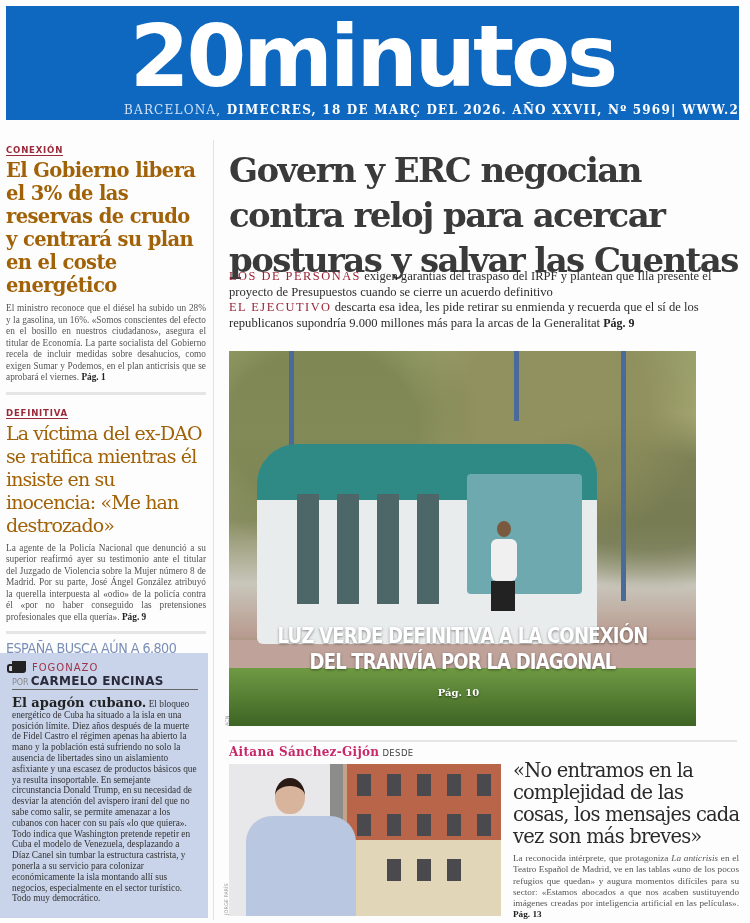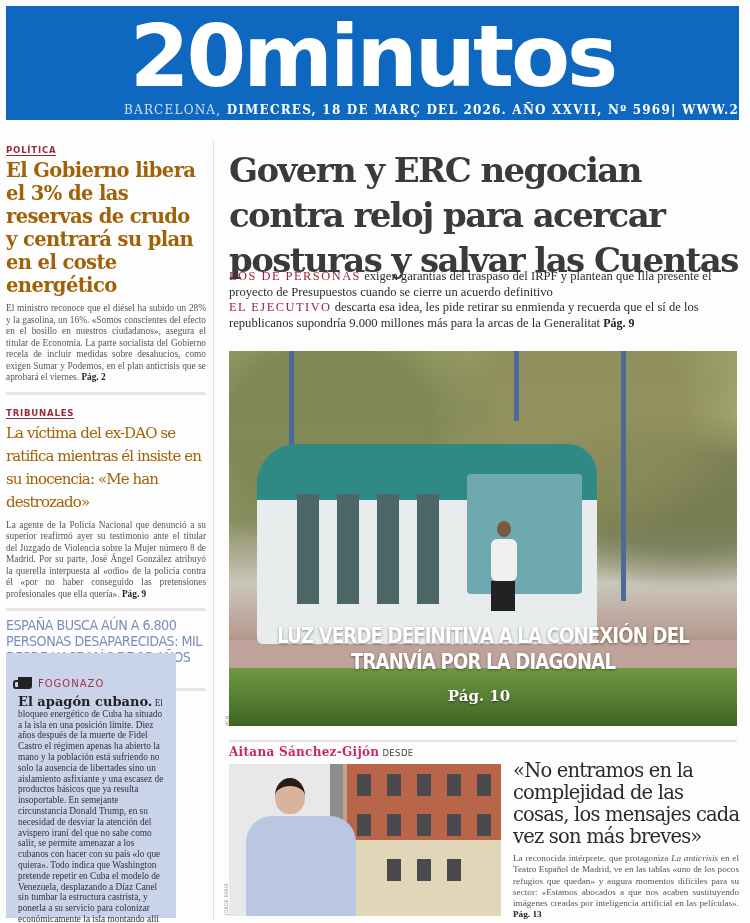--- a/index.html
+++ b/index.html
@@ -18,58 +18,58 @@
   .kicker { font-family: "DejaVu Sans Condensed", "DejaVu Sans", sans-serif; font-weight: bold; font-size: 9.5px;
             color: #9a2a3a; letter-spacing: 0.8px; border-bottom: 1px solid #9a2a3a; display: inline-block; line-height: 11px; }
   .lhead { font-family: "DejaVu Serif", serif; font-size: 19.5px; line-height: 23px; color: #a16207; margin-top: 2px; letter-spacing: -0.6px; }
   .lhead.bold { font-weight: bold; }
   .body-s { font-family: "Liberation Serif", serif; font-size: 9.3px; line-height: 11.5px; color: #555; margin-top: 6px; text-align: justify; }
   .pag { font-weight: bold; color: #222; }
   .hr { height: 3px; background: #e5e5e5; margin: 8px 0 6px 0; }
 
   .blue-head { font-family: "DejaVu Sans", sans-serif; font-size: 14.5px; line-height: 16px; color: #7a8fb8; letter-spacing: -0.6px; transform: scaleX(0.88); transform-origin: left; width: 230px; }
 
-  .fog { position: absolute; left: 6px; top: 653px; width: 170px; height: 265px; background: #c9d4ea; padding: 24px 10px 0 12px; }
+  .fog { position: absolute; left: 0; top: 653px; width: 208px; height: 265px; background: #c9d4ea; padding: 8px 10px 0 12px; }
   .fog-top { display: flex; align-items: center; gap: 6px; }
   .cup { width: 14px; height: 12px; background: #222; border-radius: 0 0 3px 3px; position: relative; }
   .cup:after { content: ""; position: absolute; left: -5px; top: 3px; width: 5px; height: 5px; border: 2px solid #222; border-right: none; border-radius: 3px 0 0 3px; }
   .fog-label { font-family: "DejaVu Sans", sans-serif; font-size: 10px; color: #a0334a; letter-spacing: 1px; }
   .fog-author { font-family: "DejaVu Sans", sans-serif; font-size: 12px; font-weight: bold; color: #2a2a3a; letter-spacing: 0.3px; border-bottom: 1px solid #666; padding-bottom: 1px; margin-top: 1px; }
   .fog-author span { font-weight: normal; font-size: 8px; color: #888; letter-spacing: 0; margin-right: 2px; }
   .fog-text { font-family: "Liberation Serif", serif; font-size: 9.3px; line-height: 10.8px; color: #333; margin-top: 8px; }
   .fog-text b { font-family: "DejaVu Serif", serif; font-size: 13px; color: #222; }
 
   .main-head { position: absolute; left: 229px; top: 136px; width: 515px; font-family: "DejaVu Serif", serif; font-weight: bold;
                font-size: 34px; line-height: 45px; color: #3a3a3a; letter-spacing: -1.6px; margin-top: 12px; }
   .subdeck { position: absolute; left: 229px; top: 269px; width: 515px; font-family: "Liberation Serif", serif; font-size: 12.6px; line-height: 15.5px; color: #2d2d2d; }
   .subdeck .k { color: #9b2335; letter-spacing: 1.5px; font-size: 12.4px; }
   .subdeck .pag { font-size: 12px; }
 
-  .photo { position: absolute; left: 229px; top: 351px; width: 508px; height: 375px; overflow: hidden;
+  .photo { position: absolute; left: 229px; top: 351px; width: 467px; height: 375px; overflow: hidden;
            background: linear-gradient(180deg, #9aa06a 0%, #a7a873 22%, #8a8f62 45%, #c9c6bb 62%, #b99b90 76%, #5f8a3a 84%, #3f6a2a 100%); }
   .trees { position: absolute; inset: 0; background:
       radial-gradient(ellipse at 20% 20%, rgba(120,130,80,.8) 0 18%, transparent 30%),
       radial-gradient(ellipse at 70% 15%, rgba(140,140,90,.8) 0 20%, transparent 32%),
       radial-gradient(ellipse at 90% 40%, rgba(110,115,75,.7) 0 15%, transparent 28%); }
   .pole { position: absolute; background: #4a6a9a; width: 5px; }
   .tram { position: absolute; left: 28px; top: 73px; width: 340px; height: 220px; }
   .tram-body { position: absolute; left: 0; top: 20px; width: 340px; height: 200px; background: linear-gradient(180deg,#2f8a86 0 28%, #e9ecec 28% 100%); border-radius: 40px 30px 6px 6px; }
   .tram-win { position: absolute; left: 210px; top: 50px; width: 115px; height: 120px; background: #6fa9b0; border-radius: 4px; }
   .tram-win2 { position: absolute; top: 70px; width: 22px; height: 110px; background: #4d6668; }
   .person { position: absolute; left: 262px; top: 170px; width: 30px; height: 110px; }
   .person .head { width: 14px; height: 16px; border-radius: 50%; background: #7a5a3e; margin-left: 6px; }
   .person .torso { width: 26px; height: 42px; background: #f0f0f0; margin-top: 2px; border-radius: 6px; }
   .person .legs { width: 24px; height: 30px; background: #222; margin-top: 0; }
   .grass { position: absolute; left: 0; bottom: 0; width: 100%; height: 58px; background: linear-gradient(180deg,#6f9a43,#3d6424); }
   .redlane { position: absolute; left: 0; bottom: 58px; width: 100%; height: 28px; background: #bfa39a; }
 
   .photo-cap { position: absolute; left: 0; right: 0; top: 272px; text-align: center; color: #fff;
                font-family: "DejaVu Sans", sans-serif; font-weight: bold; font-size: 22px; line-height: 26px;
                letter-spacing: -1px; text-shadow: 0 1px 3px rgba(0,0,0,.45); transform: scaleX(0.82); }
-  .photo-pag { position: absolute; left: 0; right: 8px; top: 336px; text-align: center; color: #fff; font-family: "DejaVu Serif", serif; font-weight: bold; font-size: 15px; text-shadow: 0 1px 2px rgba(0,0,0,.5); }
+  .photo-pag { position: absolute; left: 0; right: 8px; top: 336px; text-align: center; color: #fff; font-family: "DejaVu Serif", serif; font-weight: bold; font-size: 10px; text-shadow: 0 1px 2px rgba(0,0,0,.5); }
 
   .hr2 { position: absolute; left: 229px; top: 740px; width: 508px; height: 2px; background: #e5e5e5; }
   .interview-name { position: absolute; left: 229px; top: 745px; font-family: "DejaVu Serif", serif; font-weight: bold; font-size: 12px; color: #c8286a; letter-spacing: 0.3px; }
   .interview-name span { font-family: "DejaVu Sans", sans-serif; font-weight: normal; font-size: 8.5px; color: #444; letter-spacing: 0.4px; margin-left: 3px; }
   .int-photo { position: absolute; left: 229px; top: 764px; width: 272px; height: 152px; overflow: hidden;
                background: linear-gradient(90deg, #e8e8ea 0 37%, #8c8d8a 37% 42%, #c4a28a 42% 100%); }
   .bldg { position: absolute; left: 118px; top: 0; width: 155px; height: 152px; background: linear-gradient(180deg,#b8654a 0 50%, #e1d6b8 50% 100%); }
   .bldg .w { position: absolute; width: 14px; height: 22px; background: #4a4a4e; }
   .woman { position: absolute; left: 12px; top: 14px; width: 90px; height: 140px; }
   .woman .hd { position: absolute; left: 34px; top: 0; width: 30px; height: 36px; border-radius: 50% 50% 45% 45%; background: #d9b49c; border-top: 8px solid #2a1a14; }
@@ -86,50 +86,53 @@
   <div class="logo">20minutos</div>
   <div class="dateline">
     <span>BARCELONA,</span><b> DIMECRES, 18 DE MARÇ DEL 2026. AÑO XXVII, Nº 5969</b><b>| WWW.20MINUTOS.ES</b>
   </div>
 </div>
 
 <div class="rule-v"></div>
 
 <div class="leftcol">
   <div>
-    <div class="kicker">POLÍTICA</div>
+    <div class="kicker">CONEXIÓN</div>
     <div class="lhead bold">El Gobierno libera el 3% de las reservas de crudo y centrará su plan en el coste energético</div>
     <div class="body-s">
       <span>El ministro reconoce que el diésel ha subido un 28% y la gasolina, un 16%. «Somos conscientes del efecto en el bosillo en nuestros ciudadanos», asegura el titular de Economía. La parte socialista del Gobierno recela de incluir medidas sobre desahucios, como exigen Sumar y Podemos, en el plan anticrisis que se aprobará el viernes.</span>
-      <span class="pag">Pág. 2</span>
+      <span class="pag">Pág. 1</span>
     </div>
   </div>
   <div class="hr"></div>
 
   <div>
-    <div class="kicker">TRIBUNALES</div>
-    <div class="lhead" style="font-size:15px;letter-spacing:-0.9px;">La víctima del ex-DAO se ratifica mientras él insiste en su inocencia: «Me han destrozado»</div>
+    <div class="kicker">DEFINITIVA</div>
+    <div class="lhead" style="font-size:19px;letter-spacing:-0.9px;">La víctima del ex-DAO se ratifica mientras él insiste en su inocencia: «Me han destrozado»</div>
     <div class="body-s">
       <span>La agente de la Policía Nacional que denunció a su superior reafirmó ayer su testimonio ante el titular del Juzgado de Violencia sobre la Mujer número 8 de Madrid. Por su parte, José Ángel González atribuyó la querella interpuesta al «odio» de la policía contra él «por no haber conseguido las pretensiones profesionales que ella quería».</span>
       <span class="pag">Pág. 9</span>
     </div>
   </div>
   <div class="hr"></div>
 
   <div>
     <div class="blue-head">ESPAÑA BUSCA AÚN A 6.800 PERSONAS DESAPARECIDAS: MIL DESDE HACE MÁS DE 15 AÑOS</div>
     <div class="body-s pag" style="margin-top:1px;font-size:8px;">Pág. 8</div>
   </div>
   <div class="hr" style="margin-top:10px;"></div>
 </div>
 
 <div class="fog">
   <div class="fog-top">
     <div class="cup"></div>
     <span class="fog-label">FOGONAZO</span>
+  </div>
+  <div class="fog-author">
+    <span>POR</span><b>CARMELO ENCINAS</b>
   </div>
   <div class="fog-text">
     <b>El apagón cubano.</b>
     <span>El bloqueo energético de Cuba ha situado a la isla en una posición límite. Diez años después de la muerte de Fidel Castro el régimen apenas ha abierto la mano y la población está sufriendo no solo la ausencia de libertades sino un aislamiento asfixiante y una escasez de productos básicos que ya resulta insoportable. En semejante circunstancia Donald Trump, en su necesidad de desviar la atención del avispero iraní del que no sabe como salir, se permite amenazar a los cubanos con hacer con su país «lo que quiera». Todo indica que Washington pretende repetir en Cuba el modelo de Venezuela, desplazando a Díaz Canel sin tumbar la estructura castrista, y ponerla a su servicio para colonizar económicamente la isla montando allí sus negocios, especialmente en el sector turístico. Todo muy democrático.</span>
   </div>
 </div>
 
 <div class="main-head">Govern y ERC negocian contra reloj para acercar posturas y salvar las Cuentas</div>
 <div class="subdeck">
   <span class="k">LOS DE PERSONAS</span><span> exigen garantías del traspaso del IRPF y plantean que Illa presente el proyecto de Presupuestos cuando se cierre un acuerdo definitivo</span><br>

